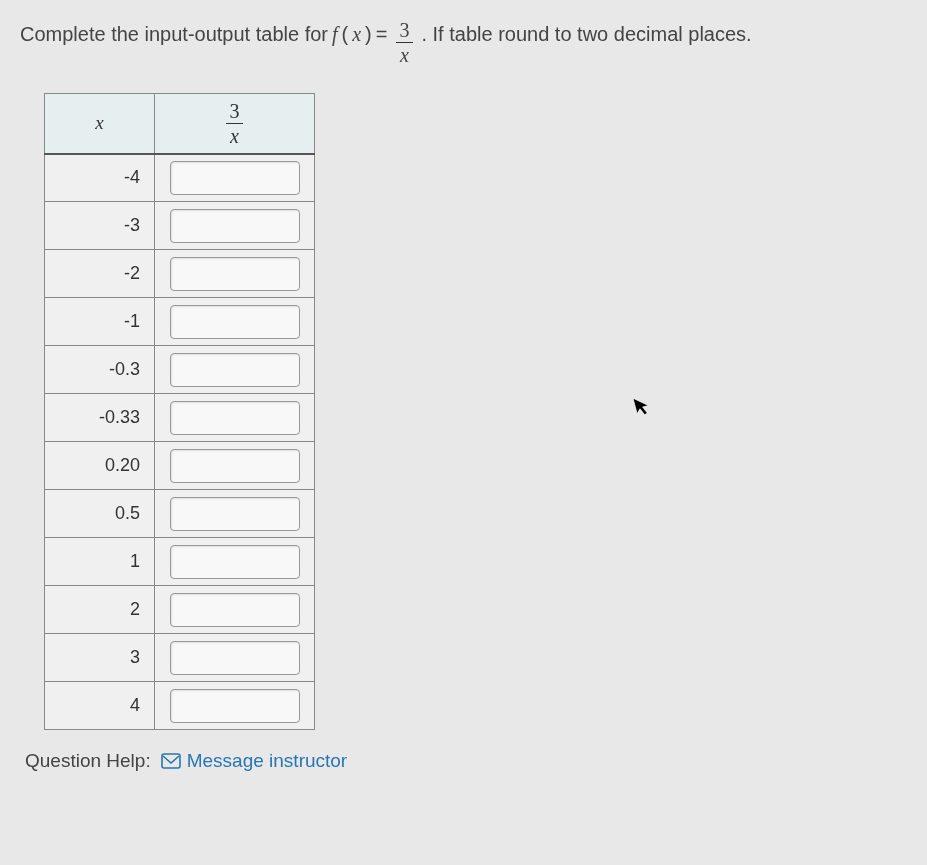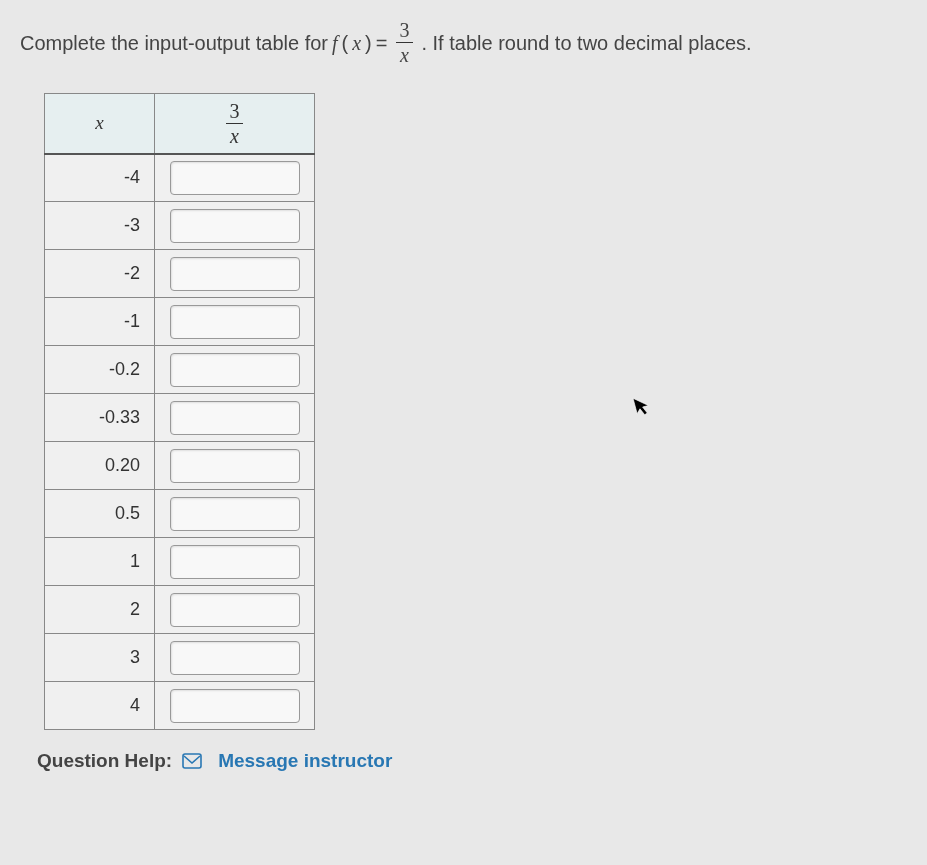--- a/index.html
+++ b/index.html
@@ -14,21 +14,20 @@
       width: 927px;
       height: 865px;
       color: #333;
     }
     .prompt {
       font-size: 20px;
       color: #444;
       margin-bottom: 28px;
       line-height: 1.4;
       display: flex;
-      align-items: center;
       flex-wrap: wrap;
       gap: 4px;
     }
     .math-i {
       font-style: italic;
       font-family: 'Times New Roman', serif;
     }
     .frac {
       display: inline-flex;
       flex-direction: column;
@@ -91,39 +90,38 @@
       height: 34px;
       border: 1px solid #999;
       border-radius: 4px;
       background: #f8f8f8;
       box-shadow: inset 1px 1px 2px rgba(0,0,0,0.1);
       font-size: 16px;
       padding: 0 6px;
     }
     .help-row {
       margin-top: 20px;
-      margin-left: 17px;
+      margin-left: 5px;
       font-size: 19px;
       color: #444;
       display: flex;
       align-items: flex-start;
       gap: 10px;
-      font-weight: bold;
     }
     .mail-icon {
       display: inline-flex;
       align-items: center;
       justify-content: center;
     }
     .msg-link {
       color: #2877b3;
       cursor: pointer;
       display: inline-flex;
       align-items: center;
-      gap: 16px;
+      gap: 6px;
     }
     .cursor {
       position: absolute;
       left: 635px;
       top: 395px;
       font-size: 20px;
       color: #000;
       transform: rotate(-15deg);
     }
     .frac-header {
@@ -175,21 +173,21 @@
       </tr>
       <tr>
         <td class="x-cell">-2</td>
         <td class="fx-cell"><input type="text" class="answer-input" style=""></td>
       </tr>
       <tr>
         <td class="x-cell">-1</td>
         <td class="fx-cell"><input type="text" class="answer-input" style=""></td>
       </tr>
       <tr>
-        <td class="x-cell">-0.2</td>
+        <td class="x-cell">-0.3</td>
         <td class="fx-cell"><input type="text" class="answer-input" style=""></td>
       </tr>
       <tr>
         <td class="x-cell">-0.33</td>
         <td class="fx-cell"><input type="text" class="answer-input" style=""></td>
       </tr>
       <tr>
         <td class="x-cell">0.20</td>
         <td class="fx-cell"><input type="text" class="answer-input" style=""></td>
       </tr>

